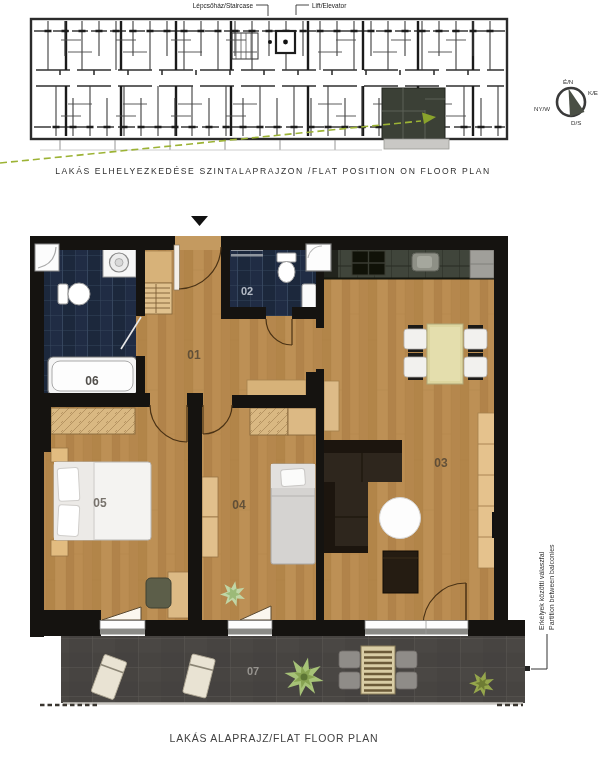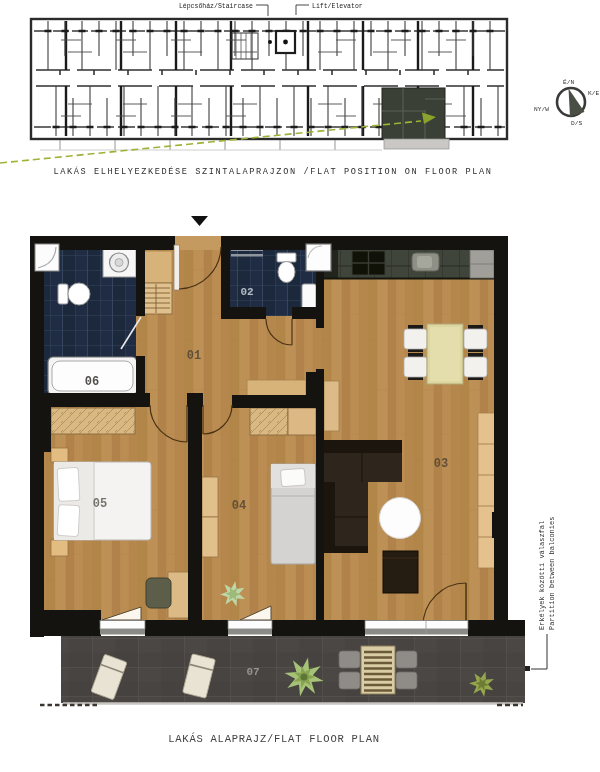--- a/index.html
+++ b/index.html
@@ -1,16 +1,16 @@
 <!DOCTYPE html>
 <html><head>
 <meta charset="utf-8">
 <style>
 html,body{margin:0;padding:0;background:#fff;}
-#page{position:relative;width:600px;height:772px;background:#fff;font-family:Liberation Mono, monospace;overflow:hidden;}
+#page{position:relative;width:600px;height:772px;background:#fff;font-family:Liberation Sans, sans-serif;overflow:hidden;}
 svg{position:absolute;top:0;left:0;}
 </style>
 </head>
 <body>
 <div id="page">
 <svg width="600" height="772" viewBox="0 0 600 772">
 <defs>
 
 <pattern id="wd" width="46" height="120" patternUnits="userSpaceOnUse">
  <rect width="46" height="120" fill="#b78a4f"></rect>

